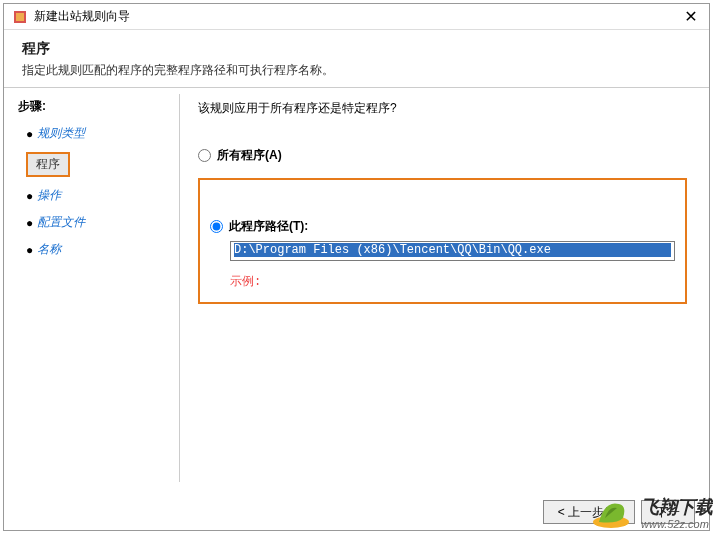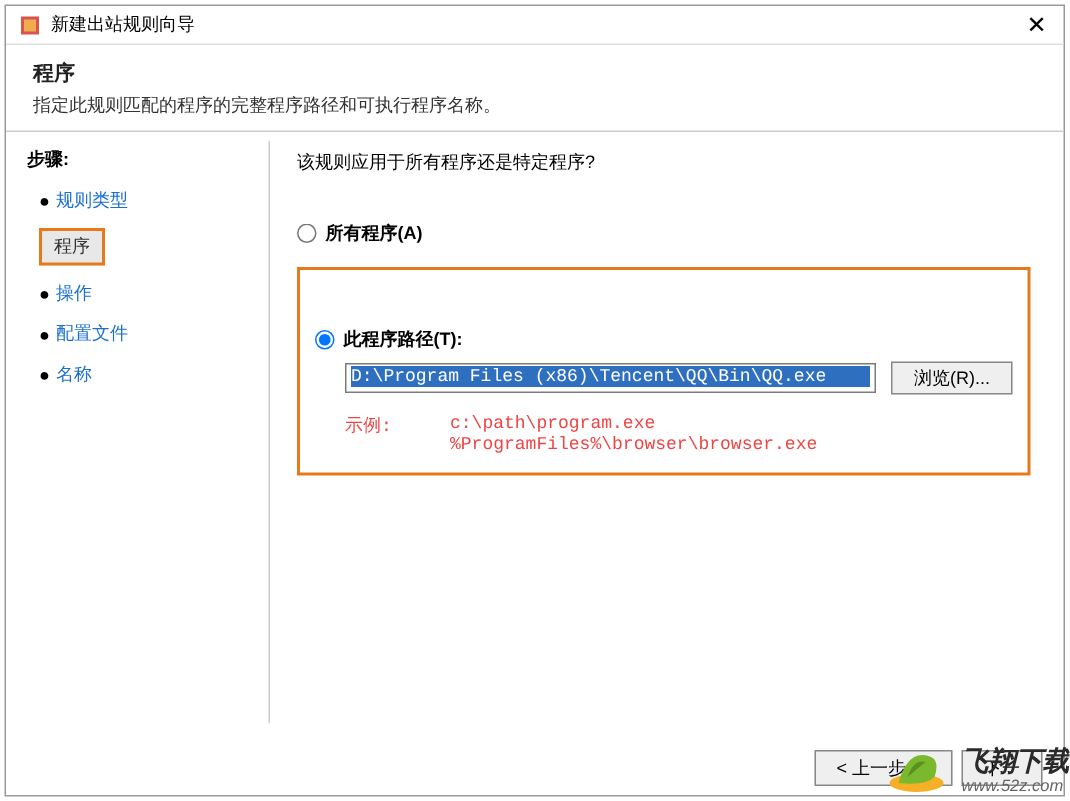--- a/index.html
+++ b/index.html
@@ -10,21 +10,21 @@
 .titlebar-text { flex: 1; font-size: 12px; }
 .close-btn { font-size: 16px; width: 20px; text-align: center; cursor: default; }
 .header { padding: 10px 18px 8px 18px; }
 .header-title { font-size: 14px; font-weight: bold; color: #222; margin-bottom: 4px; }
 .header-desc { font-size: 12px; color: #333; margin-top: 4px; }
 .divider { height: 1px; background: #ccc; margin: 0; }
 .body { display: flex; height: calc(100% - 26px - 58px - 42px); }
 .sidebar { width: 175px; padding: 10px 8px 10px 14px; }
 .sidebar-label { font-weight: bold; font-size: 12px; margin-bottom: 6px; }
 .step-item { padding: 4px 8px; font-size: 12px; margin-bottom: 2px; display: flex; align-items: center; gap: 4px; }
-.step-link { color: #1a6fcf; cursor: default; }
+.step-link { color: #1a6fcf; cursor: default; font-style: italic; }
 .step-current { border: 2px solid #e67a1a; display: inline-block; padding: 2px 8px; background: #e8e8e8; color: #333; }
 .content { flex: 1; padding: 12px 22px 10px 18px; position: relative; }
 .vdivider { width: 1px; background: #ccc; margin: 6px 0; }
 .content-q { font-size: 12px; margin-bottom: 4px; }
 .option-block { margin-bottom: 14px; }
 .radio-row { display: flex; align-items: center; gap: 6px; font-size: 12px; margin-top: 30px; }
 .radio-row input { margin: 0; }
 .radio-label { font-weight: bold; }
 .option-desc { font-size: 12px; margin-left: 20px; margin-top: 2px; color: #333; }
 .highlight-box { border: 2px solid #e67a1a; padding: 8px 10px 12px 10px; }
@@ -100,26 +100,23 @@
         </label>
       </div>
 
       <div class="highlight-box">
         <label class="radio-row">
           <input type="radio" name="prog" checked="" style="">
           <span class="radio-label">此程序路径(T):</span>
         </label>
         <div class="path-row">
           <div class="path-input"><span class="sel">D:\Program Files (x86)\Tencent\QQ\Bin\QQ.exe</span></div>
-          <button class="browse-btn">浏览(R)...</button>
         </div>
         <div class="example-row">
           <div class="example-label">示例:</div>
-          <div class="example-paths">c:\path\program.exe
-%ProgramFiles%\browser\browser.exe</div>
         </div>
       </div>
     </div>
   </div>
 
   <div class="footer">
     <button class="footer-btn">&lt; 上一步(B)</button>
     <button class="footer-btn">下一</button>
   </div>
 </div>

